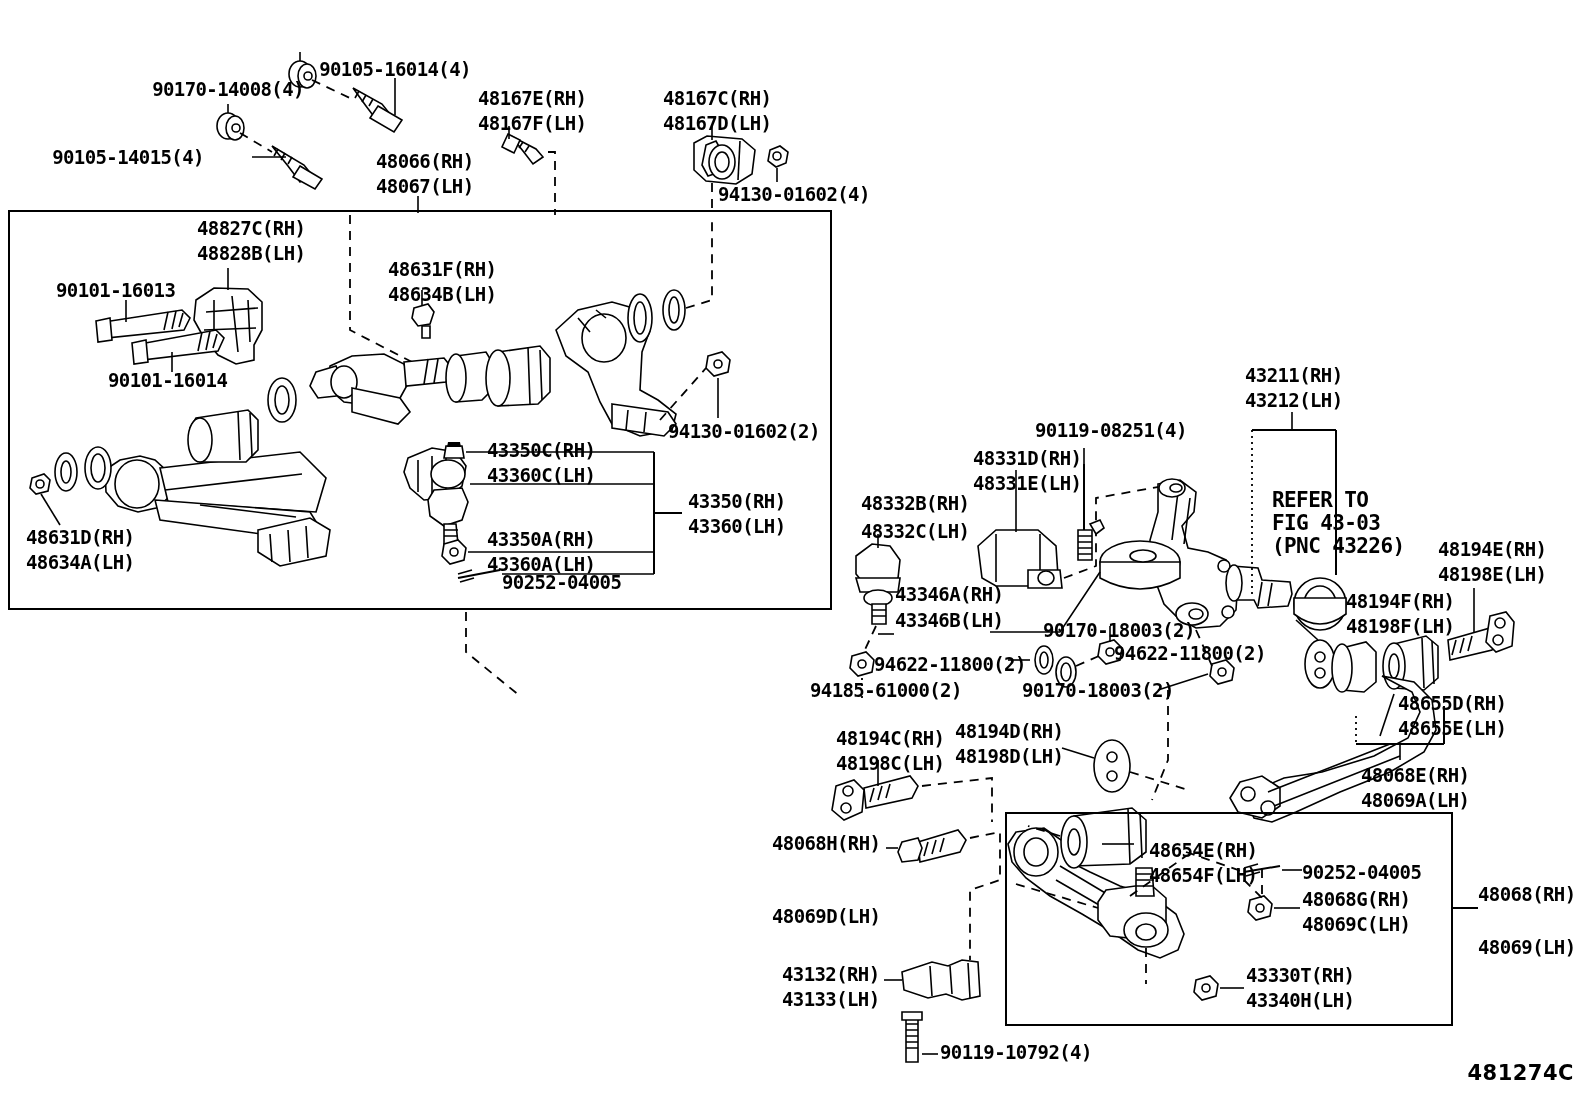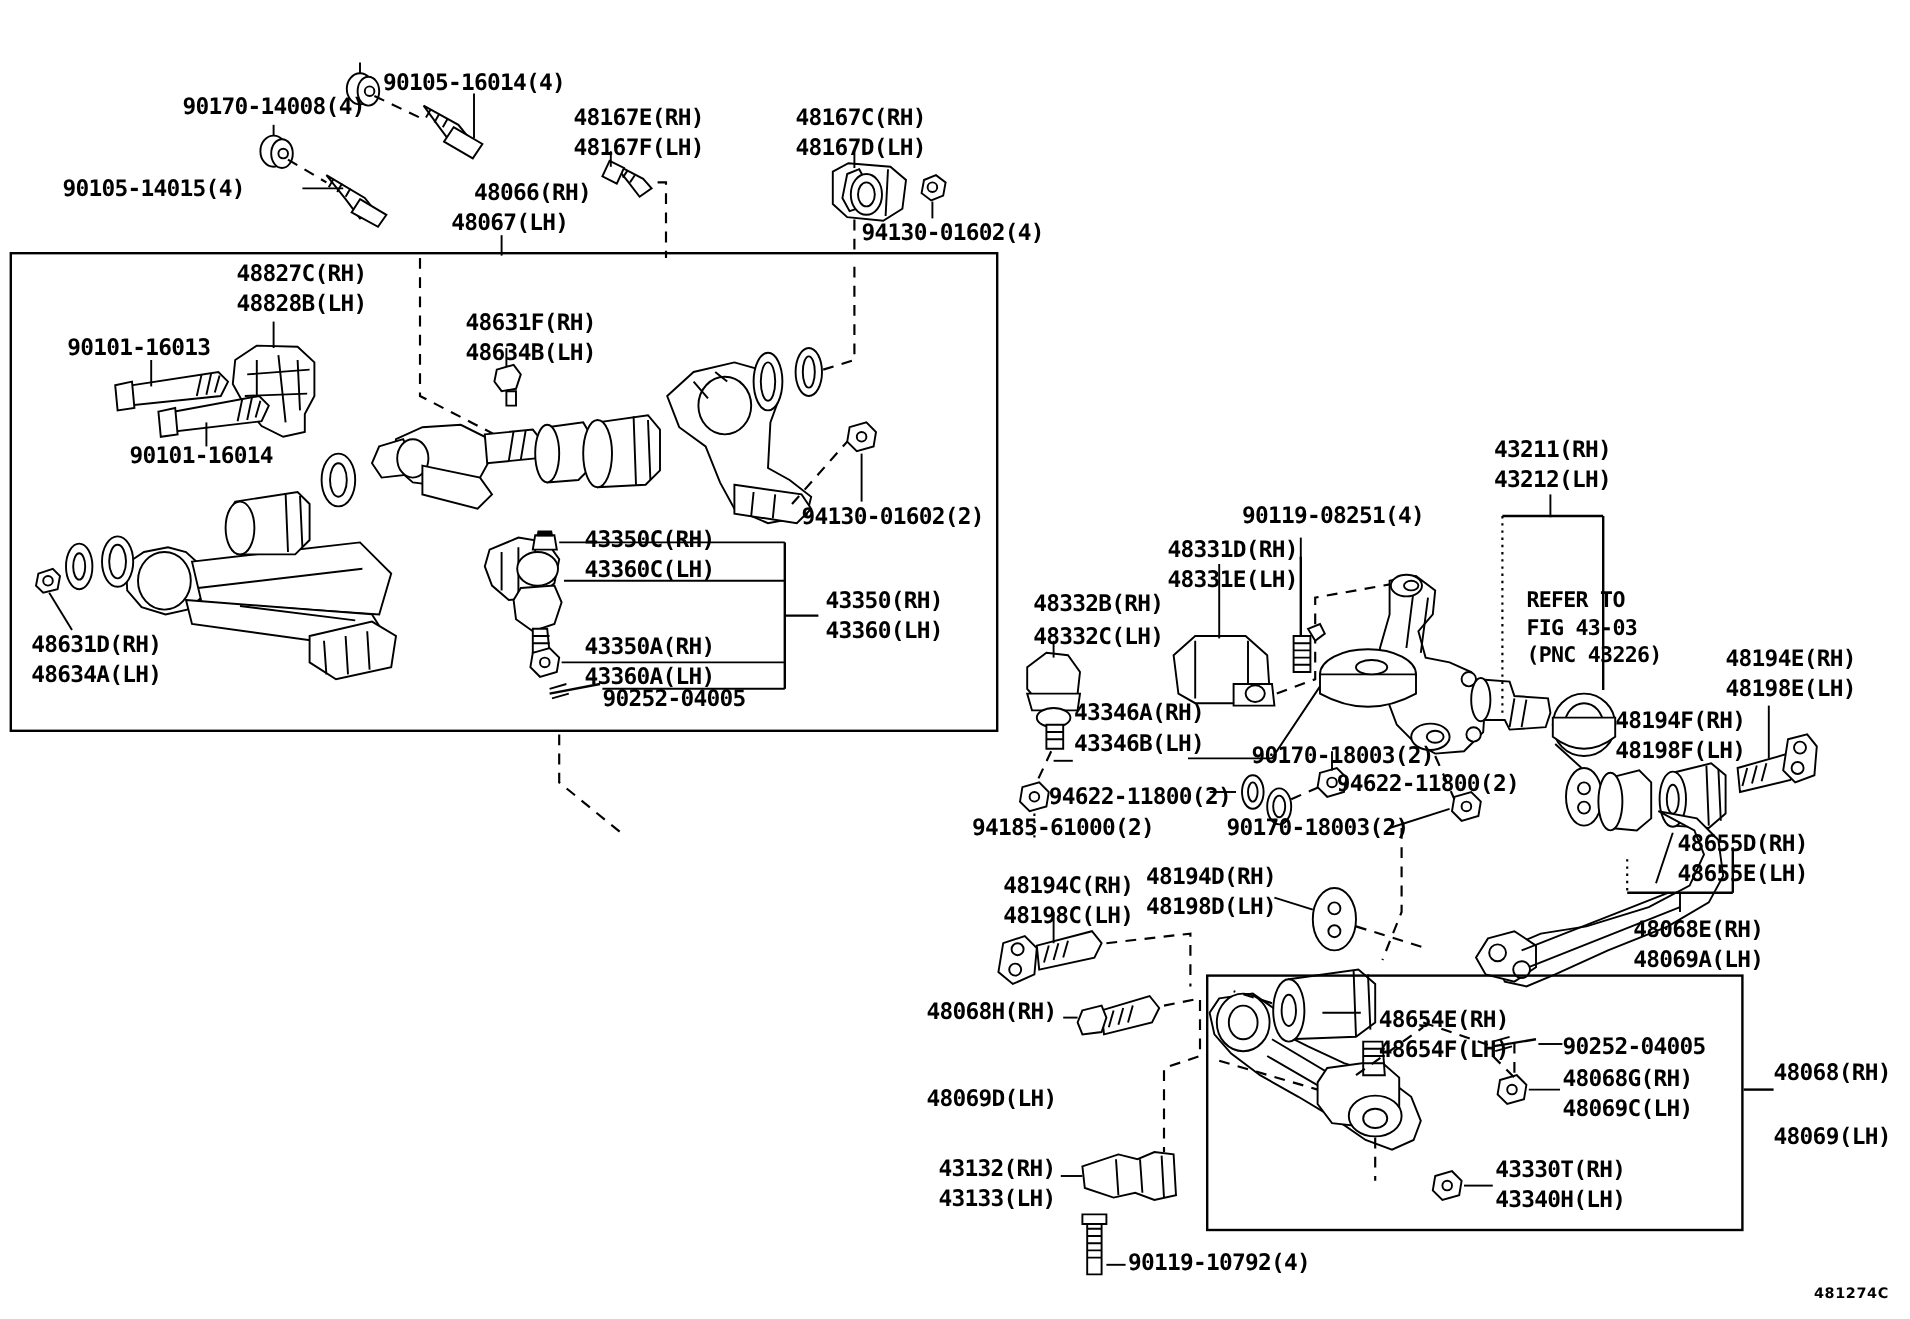--- a/index.html
+++ b/index.html
@@ -12,27 +12,27 @@
   .lbl{
     position:absolute;
     font-family:"DejaVu Sans Mono","Liberation Mono",monospace;
     font-weight:bold;
     font-size:19px;
     line-height:25px;
     letter-spacing:-0.6px;
     white-space:pre;
     color:#000;
   }
-  .lbl.sm{font-size:18px;line-height:23px;}
+  .lbl.sm{font-size:21px;line-height:23px;}
   .lbl.c{text-align:center;}
   .box{position:absolute;border:2px solid #000;box-sizing:border-box;}
   .diagid{
     position:absolute;right:18px;bottom:14px;
     font-family:"DejaVu Sans","Liberation Sans",sans-serif;
-    font-weight:bold;font-size:12px;letter-spacing:0.5px;
+    font-weight:bold;font-size:21px;letter-spacing:0.5px;
   }
   svg.art{position:absolute;left:0;top:0;width:1592px;height:1099px;pointer-events:none;}
   .ln{stroke:#000;fill:none;}
   .ln1{stroke-width:1.6;}
   .ln2{stroke-width:2;}
   .dsh{stroke:#000;fill:none;stroke-width:1.8;stroke-dasharray:9 7;}
   .dot{stroke:#000;fill:none;stroke-width:1.8;stroke-dasharray:2 4;}
   .pt{fill:#fff;stroke:#000;stroke-width:1.6;}
   .blk{fill:#000;}
 </style>
@@ -458,21 +458,21 @@
   <div class="lbl c" style="left:4px;top:145px;width:248px;">90105-14015(4)</div>
 
   <div class="lbl" style="left:478px;top:86px;">48167E(RH)</div>
   <div class="lbl" style="left:478px;top:111px;">48167F(LH)</div>
 
   <div class="lbl" style="left:663px;top:86px;">48167C(RH)</div>
   <div class="lbl" style="left:663px;top:111px;">48167D(LH)</div>
 
   <div class="lbl" style="left:718px;top:182px;">94130-01602(4)</div>
 
-  <div class="lbl" style="left:395px;top:149px;">48066(RH)</div>
+  <div class="lbl" style="left:376px;top:149px;">48066(RH)</div>
   <div class="lbl" style="left:376px;top:174px;">48067(LH)</div>
 
   <div class="lbl" style="left:197px;top:216px;">48827C(RH)</div>
   <div class="lbl" style="left:197px;top:241px;">48828B(LH)</div>
 
   <div class="lbl" style="left:388px;top:257px;">48631F(RH)</div>
   <div class="lbl" style="left:388px;top:282px;">48634B(LH)</div>
 
   <div class="lbl" style="left:56px;top:278px;">90101-16013</div>
   <div class="lbl" style="left:108px;top:368px;">90101-16014</div>

